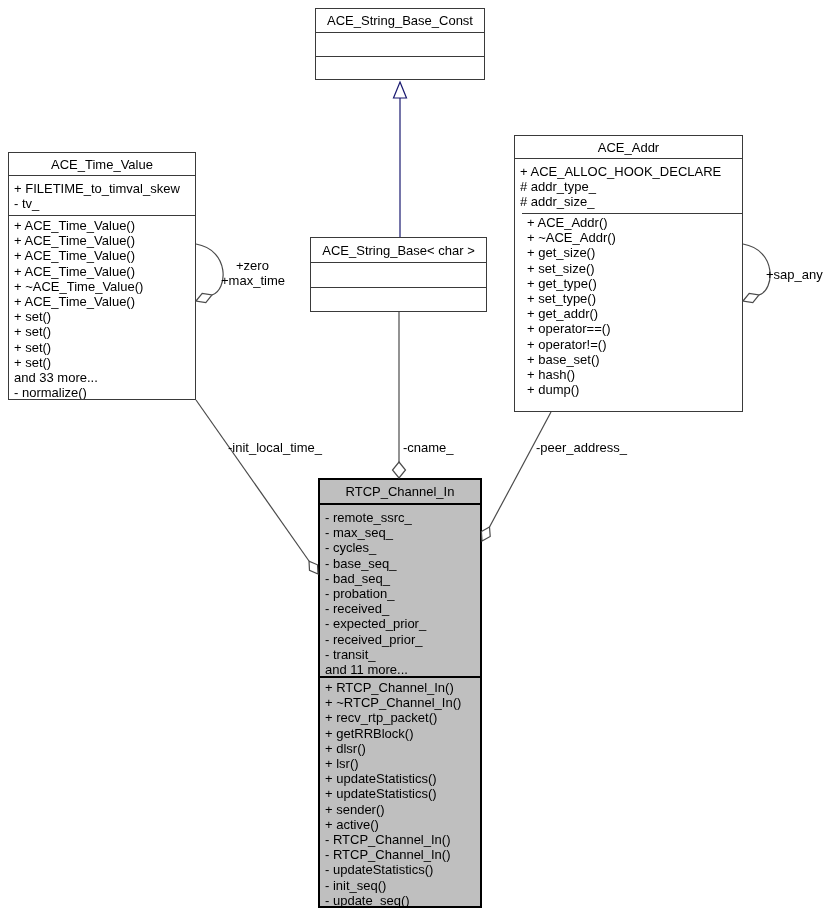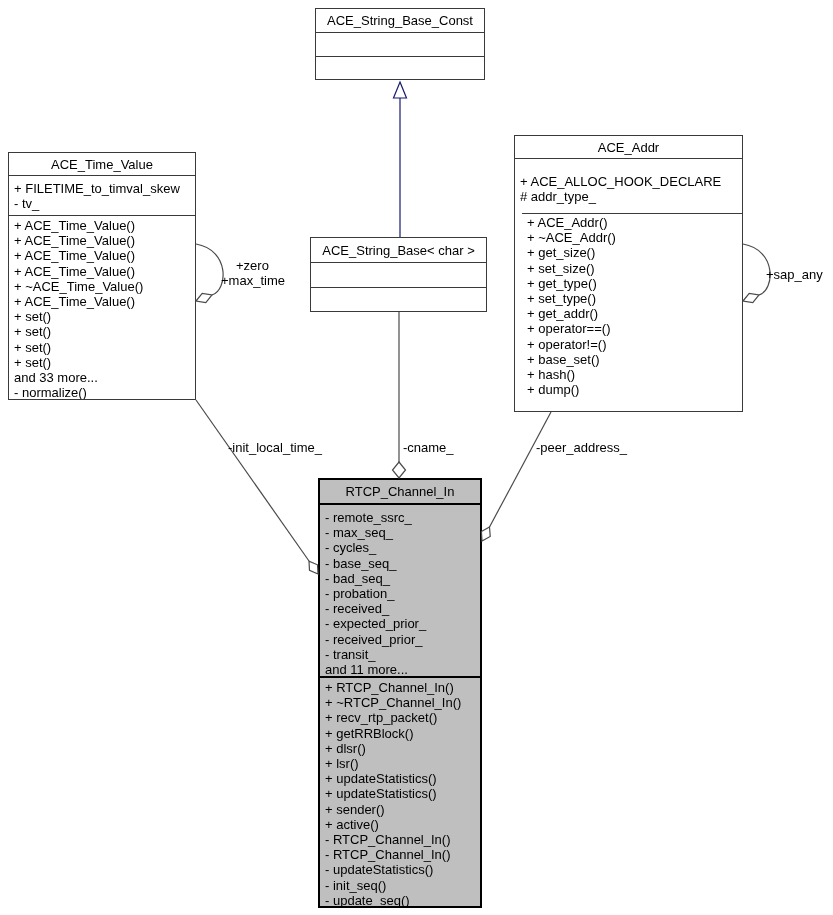--- a/index.html
+++ b/index.html
@@ -56,23 +56,24 @@
     <div class="row">+ set()</div>
     <div class="row">+ set()</div>
     <div class="row">+ set()</div>
     <div class="row">and 33 more...</div>
     <div class="row">- normalize()</div>
   </div>
 </div>
 
 <div class="node" style="left:514px;top:135px;width:229px;height:277px;">
   <div class="title" style="height:22px;">ACE_Addr</div>
-  <div class="compartment" style="height:55px;padding-top:15px;">
+  <div class="compartment" style="height:55px;padding-top:5px;">
     <div class="row">+ ACE_ALLOC_HOOK_DECLARE</div>
     <div class="row"># addr_type_</div>
+    <div class="row"># addr_size_</div>
   </div>
   <div class="compartment fill" style="padding-top:1px;margin-left:7px;">
     <div class="row">+ ACE_Addr()</div>
     <div class="row">+ ~ACE_Addr()</div>
     <div class="row">+ get_size()</div>
     <div class="row">+ set_size()</div>
     <div class="row">+ get_type()</div>
     <div class="row">+ set_type()</div>
     <div class="row">+ get_addr()</div>
     <div class="row">+ operator==()</div>

